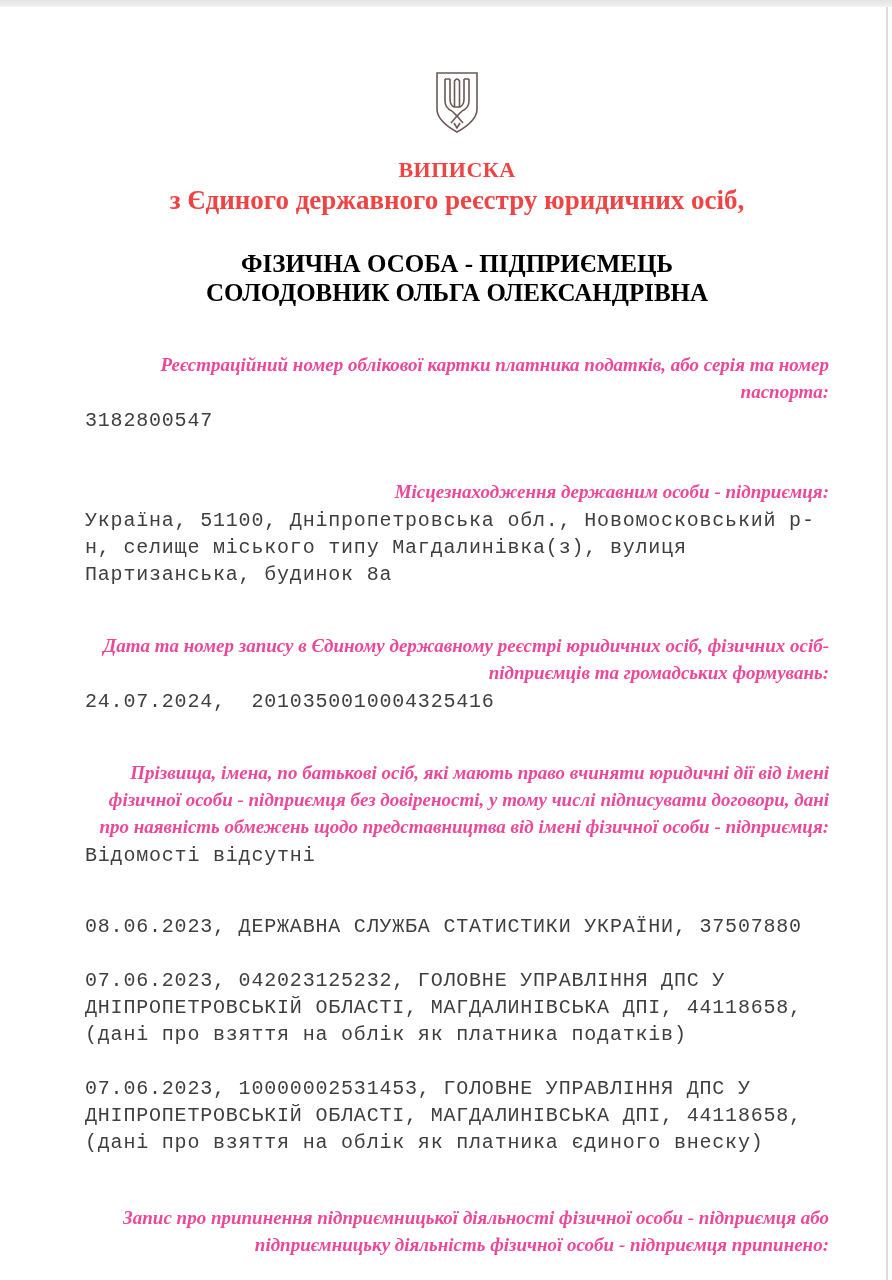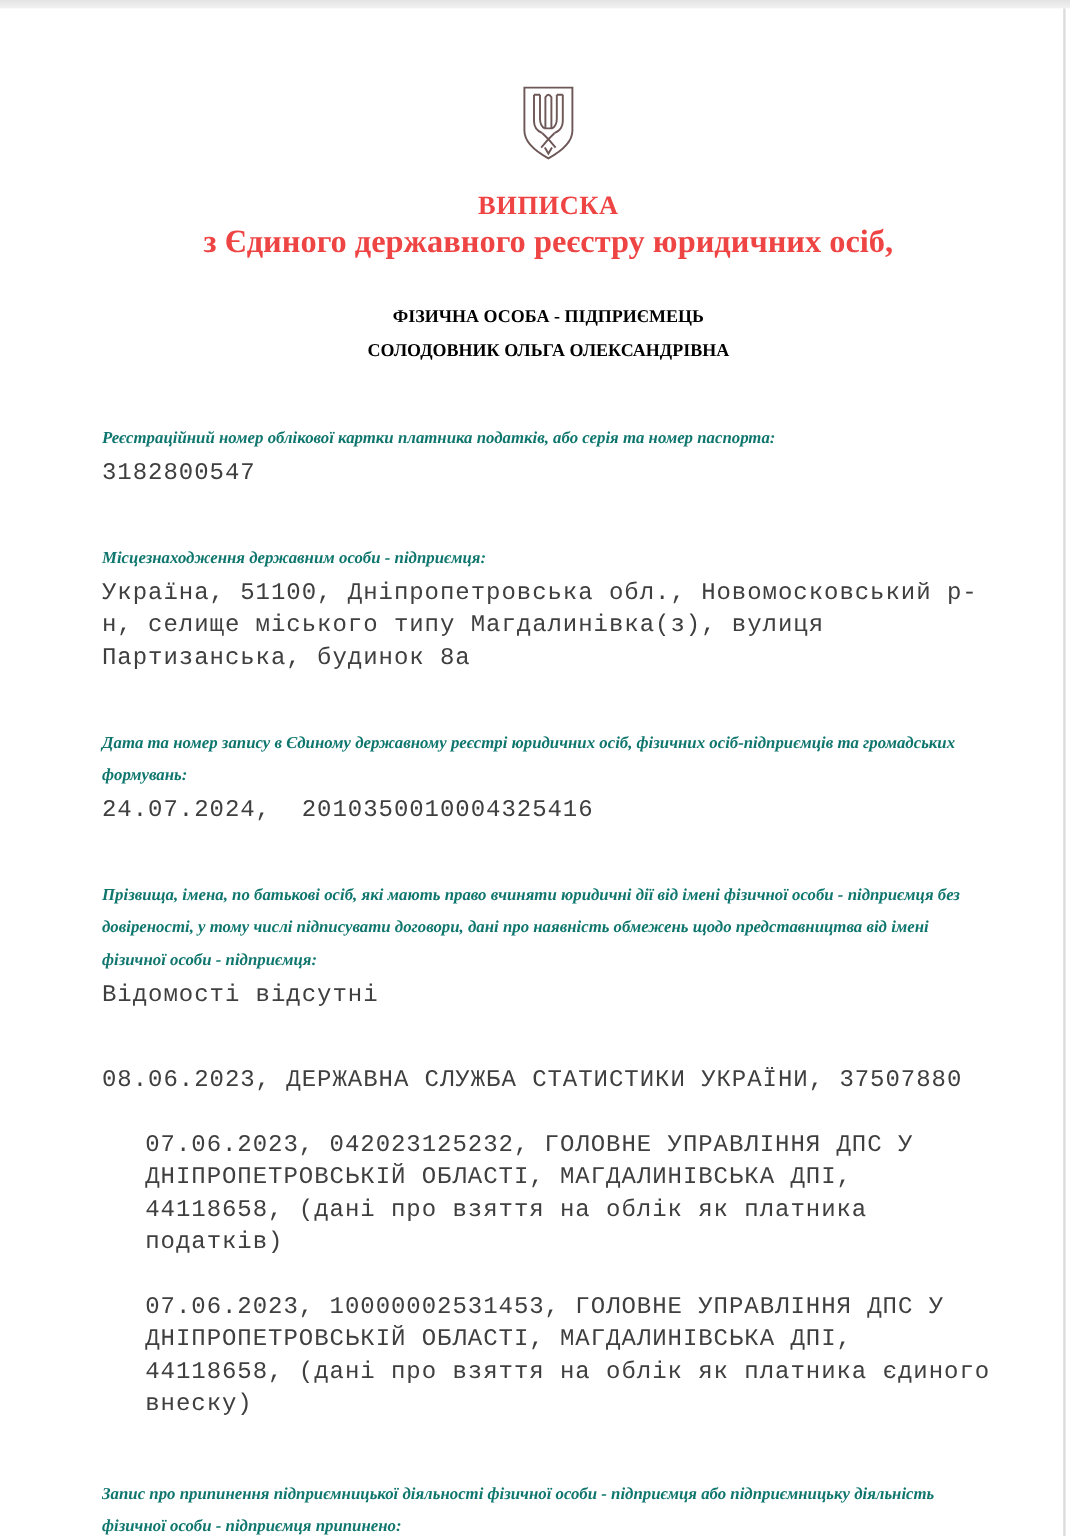--- a/index.html
+++ b/index.html
@@ -49,43 +49,44 @@
   }
   .title-sub {
     font-size: 27px;
     line-height: 30px;
   }
   .entity-block {
     text-align: center;
     margin-top: 34px;
     font-weight: bold;
     color: #000;
-    font-size: 15px;
+    font-size: 25px;
     line-height: 29px;
   }
   .section {
     margin-top: 44px;
   }
   .section-header {
     font-weight: bold;
     font-style: italic;
-    font-size: 14px;
+    font-size: 19px;
     line-height: 27px;
-    color: #0f766e;
+    color: #ec4899;
+    text-align: right;
   }
   .section-values { margin-top: 2px; }
   .value {
     font-family: "Liberation Mono", "DejaVu Sans Mono", monospace;
     font-size: 20px;
     line-height: 27px;
     letter-spacing: 0.8px;
     color: #3f3f3f;
     white-space: pre-wrap;
   }
-  .value + .value { margin-top: 27px; margin-left: 36px; }
+  .value + .value { margin-top: 27px; }
   .sec-gap-lg { margin-top: 48px; }
 </style>
 </head>
 <body>
 
 <div class="top-strip"></div>
 <div class="right-edge-line"></div>
 
 <div class="page">
 

